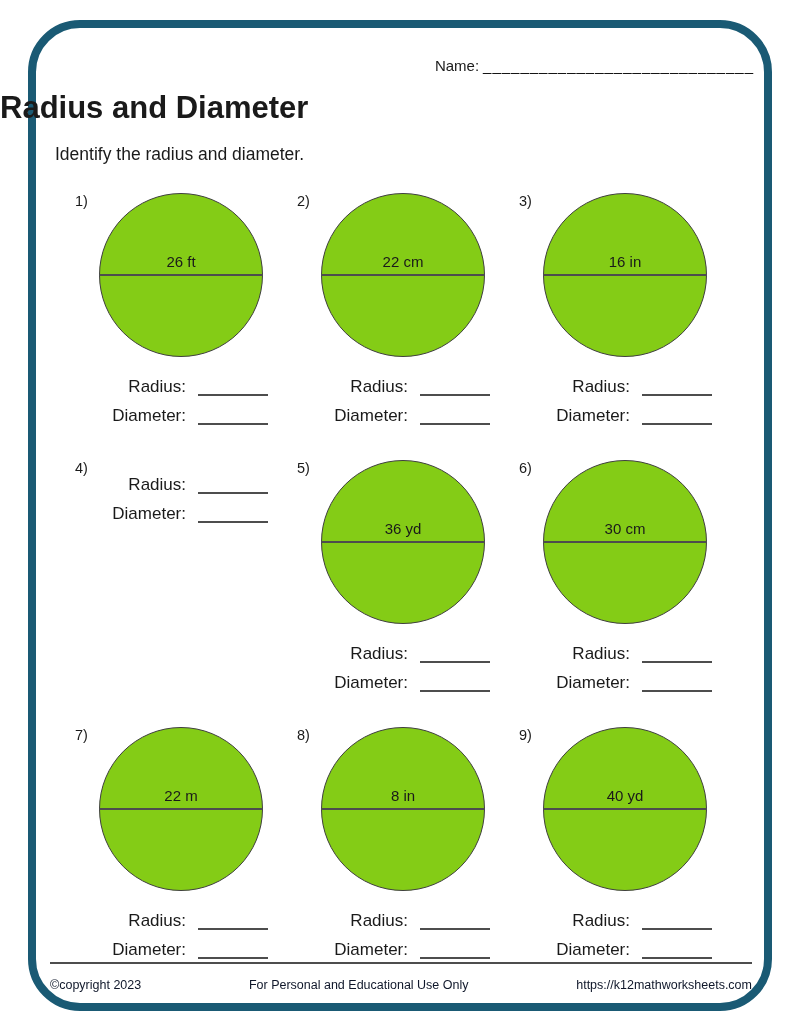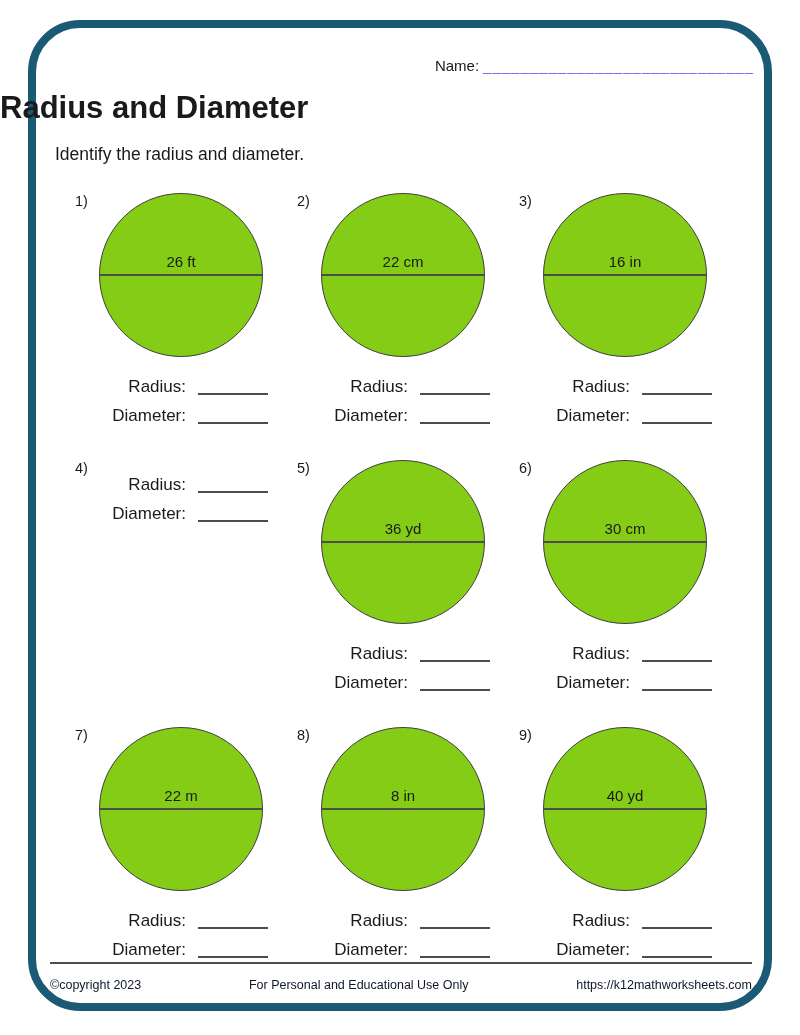--- a/index.html
+++ b/index.html
@@ -21,21 +21,21 @@
     border-radius: 52px;
     pointer-events: none;
   }
   .name-row {
     position: absolute;
     top: 57px; right: 46px;
     font-size: 15px;
     white-space: nowrap;
   }
   .name-label { margin-right: 4px; text-align: center; }
-  .name-line { letter-spacing: 1px; color: #8b5cf6; }
+  .name-line { letter-spacing: 1px; color: #000000; }
   .title {
     position: absolute;
     top: 90px; left: 0;
     width: 100%;
     text-align: left;
     font-size: 31px;
     font-weight: 700;
   }
   .instruction {
     position: absolute;
@@ -76,21 +76,21 @@
     top: calc(50% - 1px);
     left: -1px; right: -1px;
     border-top: 2px solid #4d4d4d;
   }
   .circle.radius-type .chord { right: 50%; }
   .circle.radius-type .mlabel { left: 6px; width: 36%; }
   .answers { margin-top: 20px; }
   .arow {
     display: flex;
     justify-content: center;
-    align-items: flex-start;
+    align-items: center;
     margin-bottom: 9px;
   }
   .alabel {
     width: 92px;
     text-align: right;
     font-size: 17px;
     margin-right: 12px;
   }
   .blank {
     width: 70px; height: 16px;

